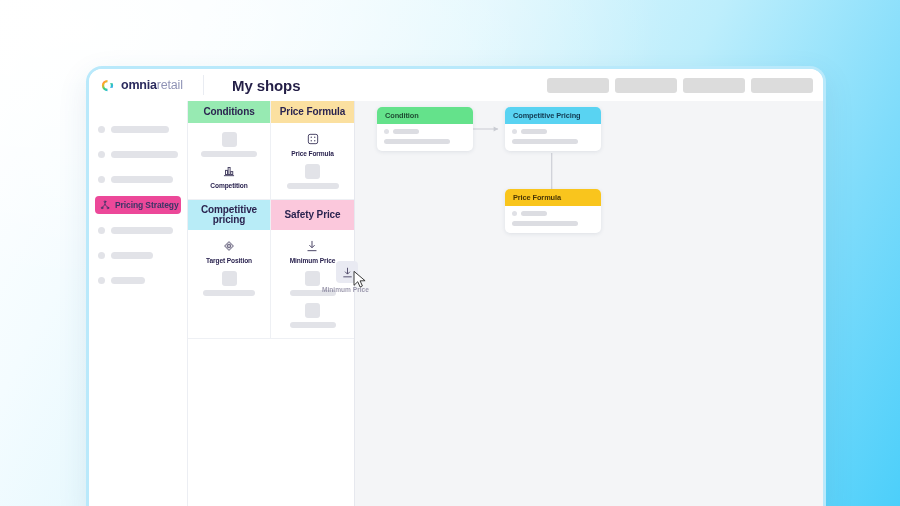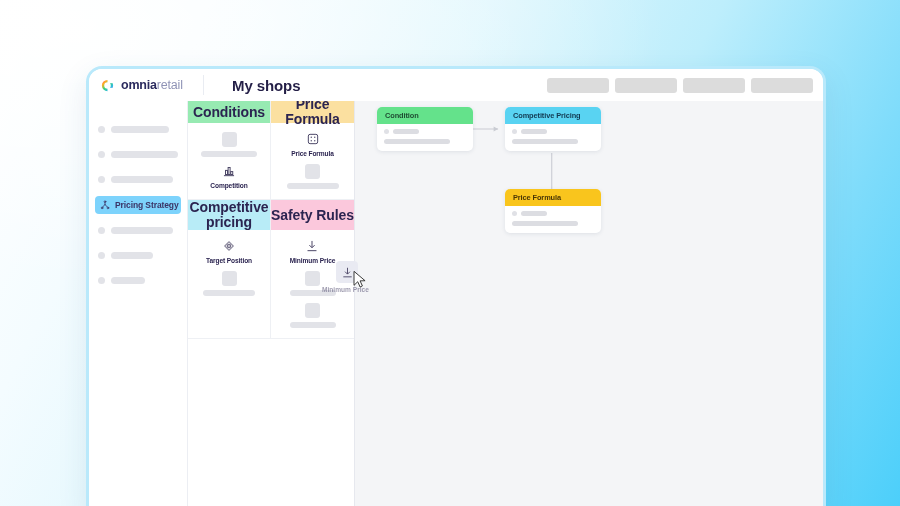--- a/index.html
+++ b/index.html
@@ -32,30 +32,30 @@
   .topbar-chips{margin-left:auto;display:flex;gap:6px;padding-right:10px;}
   .chip{width:62px;height:15px;border-radius:3px;background:#dcdcdc;}
 
   .body-row{display:flex;height:414px;}
 
   
   .sidebar{width:99px;min-width:99px;background:#fff;border-right:1px solid #eceef3;padding-top:16px;box-sizing:border-box;}
   .sk-item{display:flex;align-items:center;gap:6px;padding:0 9px;height:25px;}
   .sk-dot{width:7px;height:7px;border-radius:50%;background:#e2e3e8;flex:none;}
   .sk-bar{height:7px;border-radius:4px;background:#e2e3e8;}
-  .nav-active{display:flex;align-items:center;gap:5px;background:#7dd3fc;border-radius:4px;margin:4px 6px;padding:4px 5px;}
+  .nav-active{display:flex;align-items:center;gap:5px;background:#ec4899;border-radius:4px;margin:4px 6px;padding:4px 5px;}
   .nav-active .label{font-size:8.5px;font-weight:700;color:#3b3466;letter-spacing:-.1px;white-space:nowrap;}
   .nav-icon{width:10px;height:10px;flex:none;}
 
   
   .palette{width:166px;min-width:166px;display:grid;grid-template-columns:1fr 1fr;grid-auto-rows:min-content;background:#fff;border-right:1px solid #e6e8ee;}
   .pal-cell{border-right:1px solid #eef0f4;border-bottom:1px solid #eef0f4;}
   .pal-cell:nth-child(2n){border-right:none;}
   .pal-head{height:22px;display:flex;align-items:center;justify-content:center;text-align:center;
-    font-size:14px;font-weight:700;color:#2b2450;line-height:1.05;letter-spacing:-.1px;}
+    font-size:10px;font-weight:700;color:#2b2450;line-height:1.05;letter-spacing:-.1px;}
   .pal-head.two{height:30px;}
   .pal-body{padding:9px 0 10px;display:flex;flex-direction:column;align-items:center;gap:7px;}
   .pal-item{display:flex;flex-direction:column;align-items:center;gap:4px;}
   .pal-ico{width:14px;height:14px;color:#4b4666;}
   .pal-label{font-size:6.6px;font-weight:700;color:#2b2450;letter-spacing:-.1px;white-space:nowrap;}
   .ph-sq{width:15px;height:15px;border-radius:3px;background:#e2e3e8;}
   .ph-bar{height:6px;border-radius:3px;background:#e2e3e8;}
 
   
   .canvas{flex:1;background:#f4f5f7;position:relative;}
@@ -201,21 +201,21 @@
             <div class="pal-label">Target Position</div>
           </div>
           <div class="pal-item">
             <div class="ph-sq"></div>
             <div class="ph-bar" style="width:52px"></div>
           </div>
         </div>
       </div>
 
       <div class="pal-cell">
-        <div class="pal-head two" style="background:#fbc8dc">Safety Rules</div>
+        <div class="pal-head two" style="background:#fbc8dc">Safety Price</div>
         <div class="pal-body">
           <div class="pal-item">
             <svg class="pal-ico" viewBox="0 0 24 24" fill="none" stroke="currentColor" stroke-width="1.7" stroke-linecap="round">
               <path d="M12 4v10M8 11l4 4 4-4M5 20h14"></path>
             </svg>
             <div class="pal-label">Minimum Price</div>
           </div>
           <div class="pal-item">
             <div class="ph-sq"></div>
             <div class="ph-bar" style="width:46px"></div>

